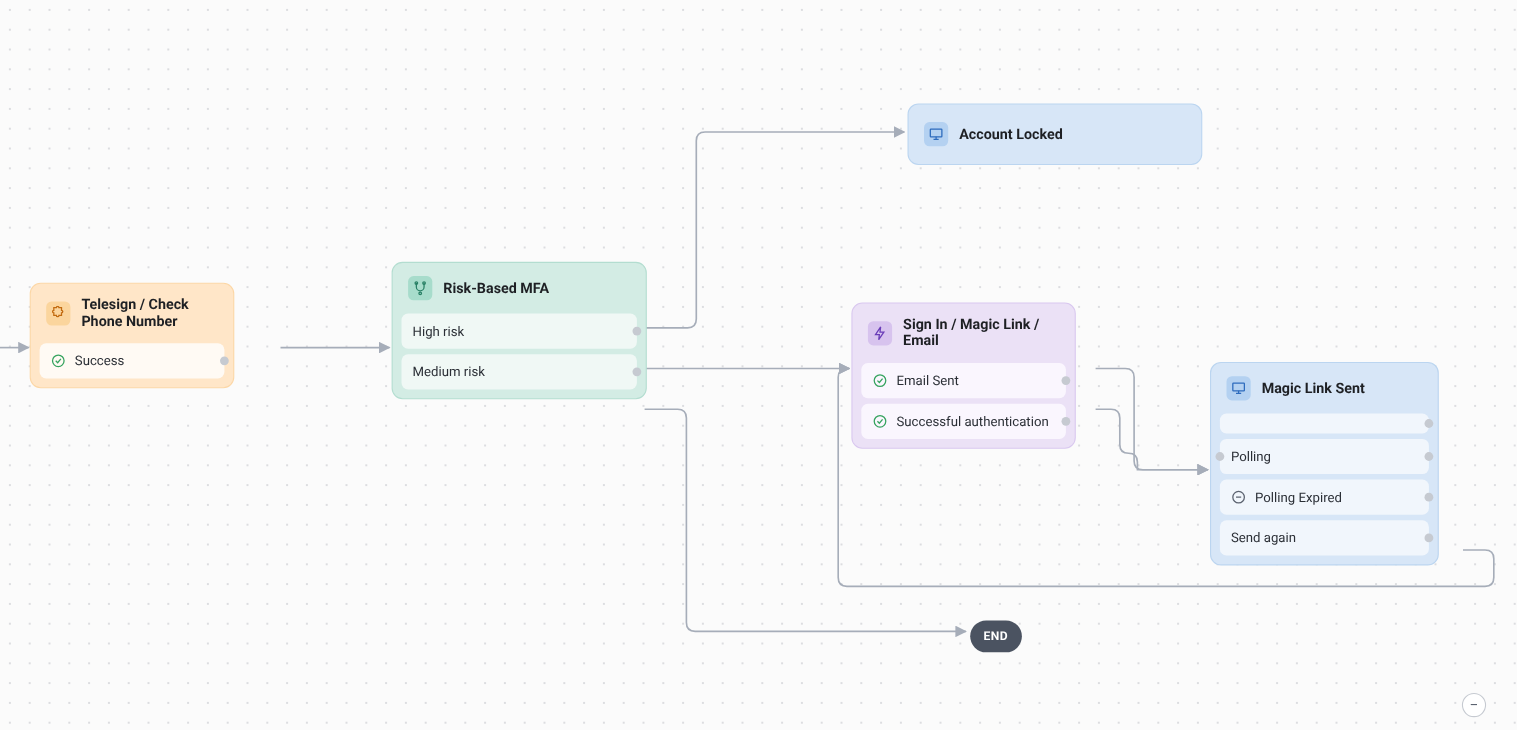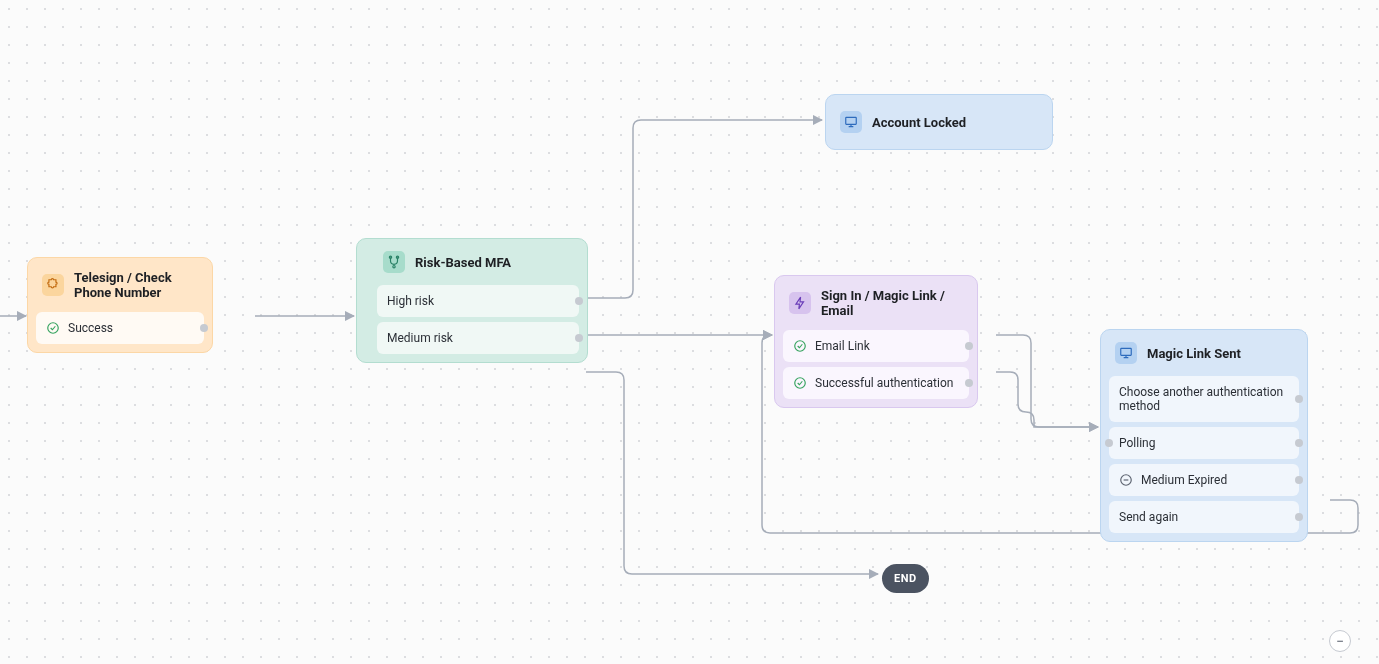--- a/index.html
+++ b/index.html
@@ -87,21 +87,21 @@
               <circle cx="12" cy="12" r="9"></circle>
               <path d="M8 12l3 3 5-6"></path>
             </svg>
       </span>
       <span>Success</span>
       <span class="port"></span>
     </div>
   </div>
 </div>
 
-<div class="node teal" style="left:356px; top:238px; width:232px;padding-left:12px;">
+<div class="node teal" style="left:356px; top:238px; width:232px;">
   <div class="node-header">
     <span class="icon">
       <svg class="ico" viewBox="0 0 24 24" stroke="currentColor" stroke-width="2" fill="none">
             <path d="M6 4v6a6 6 0 006 6h0a6 6 0 006-6V4"></path>
             <circle cx="6" cy="4" r="2"></circle>
             <circle cx="18" cy="4" r="2"></circle>
             <circle cx="12" cy="20" r="2"></circle>
           </svg>
     </span>
     <span>Risk-Based MFA</span>
@@ -111,21 +111,21 @@
       <span>High risk</span>
       <span class="port"></span>
     </div>
     <div class="row">
       <span>Medium risk</span>
       <span class="port"></span>
     </div>
   </div>
 </div>
 
-<div class="node blue" style="left:825px; top:94px; width:228px;">
+<div class="node blue" style="left:825px; top:94px; width:268px;">
   <div class="node-header" style="padding:16px 14px;">
     <span class="icon">
       <svg class="ico" viewBox="0 0 24 24" stroke="currentColor" stroke-width="2" fill="none">
             <rect x="3" y="4" width="18" height="12" rx="1"></rect>
             <path d="M8 20h8M12 16v4"></path>
           </svg>
     </span>
     <span>Account Locked</span>
   </div>
 </div>
@@ -140,21 +140,21 @@
     <span>Sign In / Magic Link / Email</span>
   </div>
   <div class="rows">
     <div class="row">
       <span class="row-icon">
         <svg class="ico" viewBox="0 0 24 24" stroke="#36a35f" stroke-width="2" fill="none">
               <circle cx="12" cy="12" r="9"></circle>
               <path d="M8 12l3 3 5-6"></path>
             </svg>
       </span>
-      <span>Email Link</span>
+      <span>Email Sent</span>
       <span class="port"></span>
     </div>
     <div class="row">
       <span class="row-icon">
         <svg class="ico" viewBox="0 0 24 24" stroke="#36a35f" stroke-width="2" fill="none">
               <circle cx="12" cy="12" r="9"></circle>
               <path d="M8 12l3 3 5-6"></path>
             </svg>
       </span>
       <span>Successful authentication</span>
@@ -168,36 +168,35 @@
     <span class="icon">
       <svg class="ico" viewBox="0 0 24 24" stroke="currentColor" stroke-width="2" fill="none">
             <rect x="3" y="4" width="18" height="12" rx="1"></rect>
             <path d="M8 20h8M12 16v4"></path>
           </svg>
     </span>
     <span>Magic Link Sent</span>
   </div>
   <div class="rows">
     <div class="row">
-      <span>Choose another authentication method</span>
       <span class="port"></span>
     </div>
     <div class="row">
       <span class="port port-left"></span>
       <span>Polling</span>
       <span class="port"></span>
     </div>
     <div class="row">
       <span class="row-icon">
         <svg class="ico" viewBox="0 0 24 24" stroke="#5c6370" stroke-width="2" fill="none">
               <circle cx="12" cy="12" r="9"></circle>
               <path d="M8 12h8"></path>
             </svg>
       </span>
-      <span>Medium Expired</span>
+      <span>Polling Expired</span>
       <span class="port"></span>
     </div>
     <div class="row">
       <span>Send again</span>
       <span class="port"></span>
     </div>
   </div>
 </div>
 
 <div class="end-badge" style="left:882px; top:564px;">END</div>

